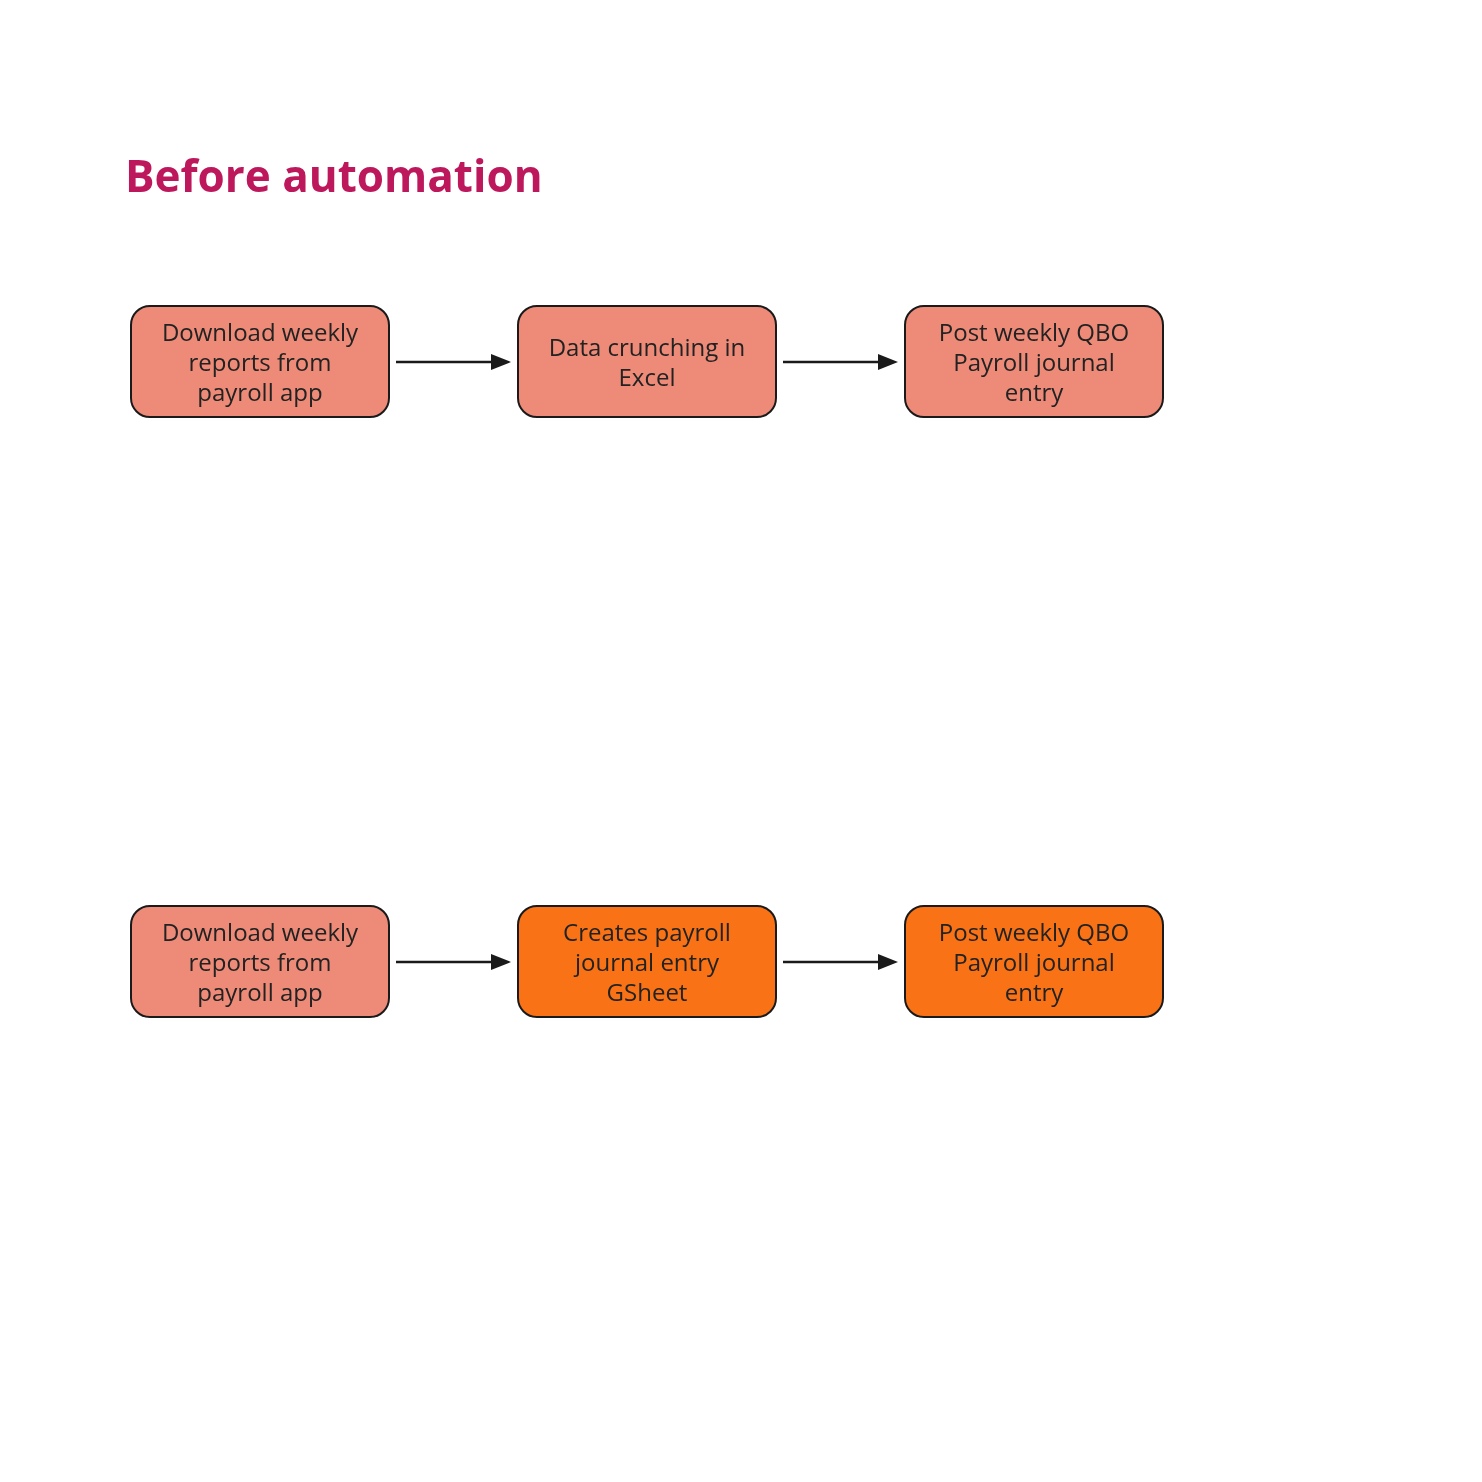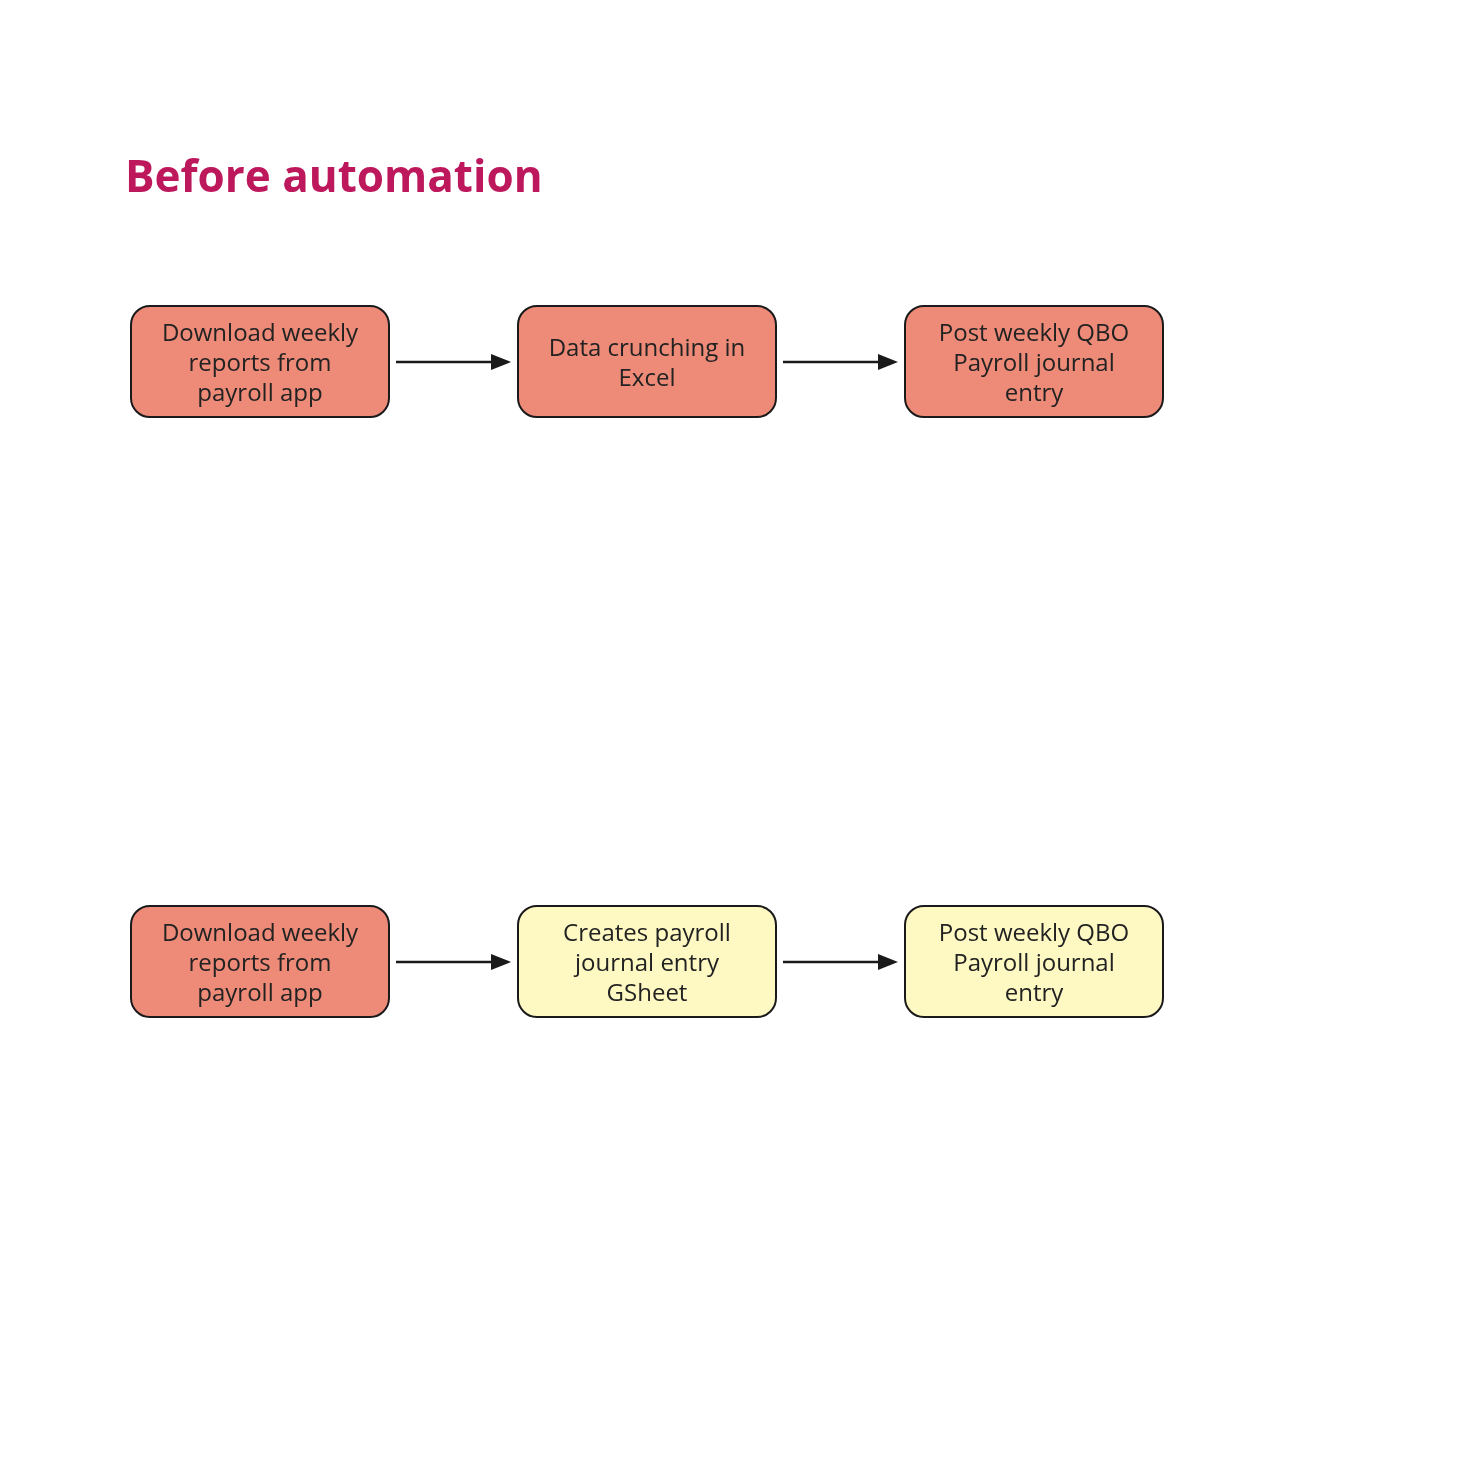--- a/index.html
+++ b/index.html
@@ -38,21 +38,21 @@
     justify-content: center;
     text-align: center;
     font-size: 24px;
     line-height: 1.25;
     padding: 12px 18px;
     width: 260px;
     height: 113px;
     color: #222;
   }
   .node.red   { background: #ee8b78; }
-  .node.green { background: #fef9c3; }
+  .node.green { background: #f97316; }
   .arrow {
     position: relative;
     width: 115px;
     height: 2px;
     display: flex;
     align-items: center;
     justify-content: flex-end;
     margin: 0 6px;
   }
   .arrow svg { display: block; }

